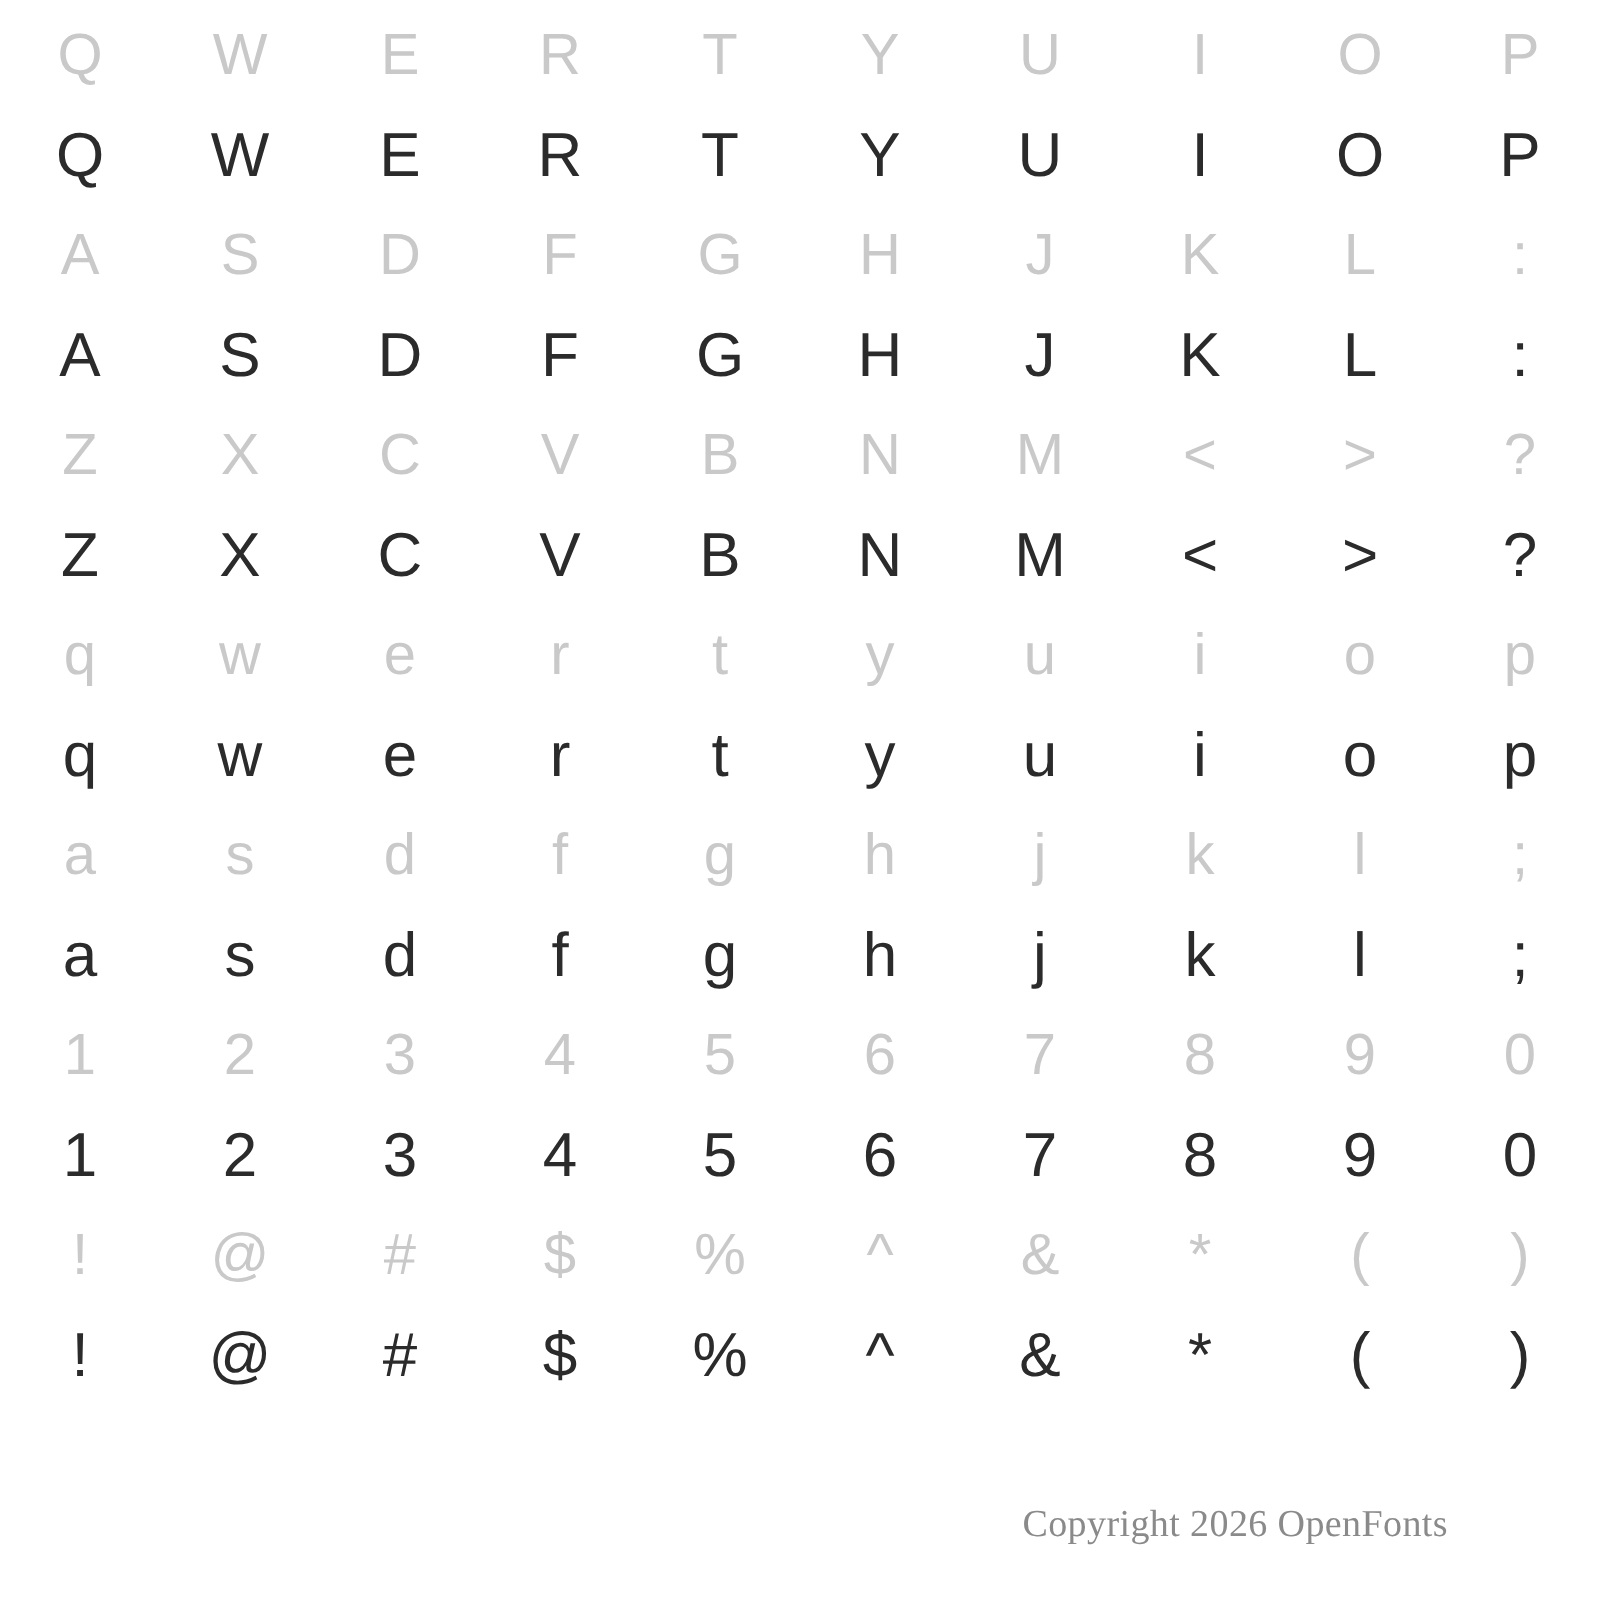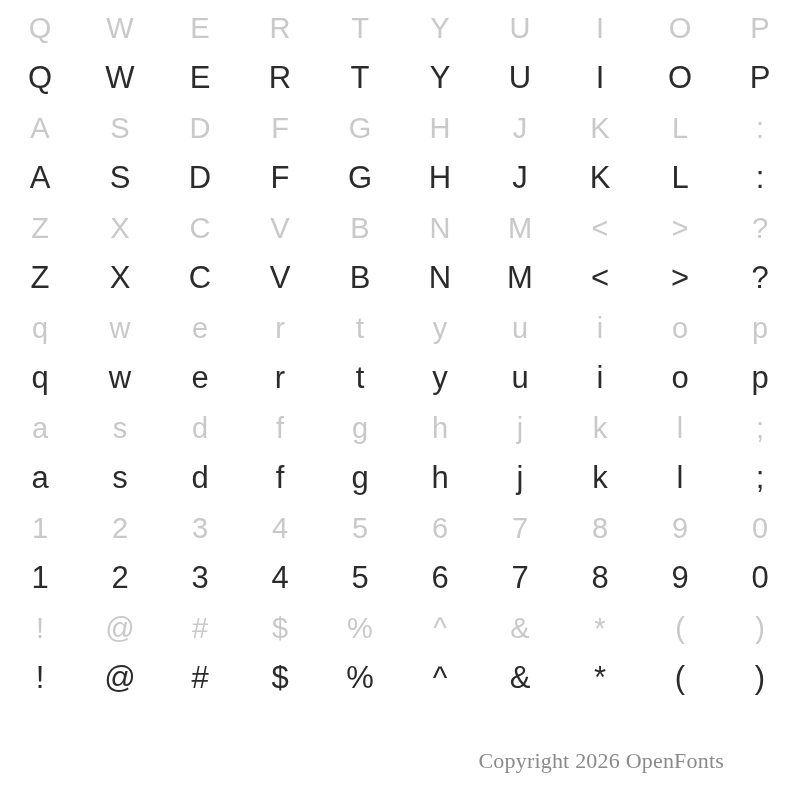--- a/index.html
+++ b/index.html
@@ -47,21 +47,21 @@
     color: #2b2b2b;
     font-size: 31px;
     line-height: 56px;
     height: 56px;
     font-weight: 400;
   }
   .footer {
     position: absolute;
     right: 76px;
     bottom: 26px;
-    font-size: 22px;
+    font-size: 19px;
     color: #8a8a8a;
     font-family: "Liberation Serif", serif;
     letter-spacing: 0.2px;
   }
 </style>
 </head>
 <body>
 
 <div class="sheet">
   <div class="grid" id="grid">

